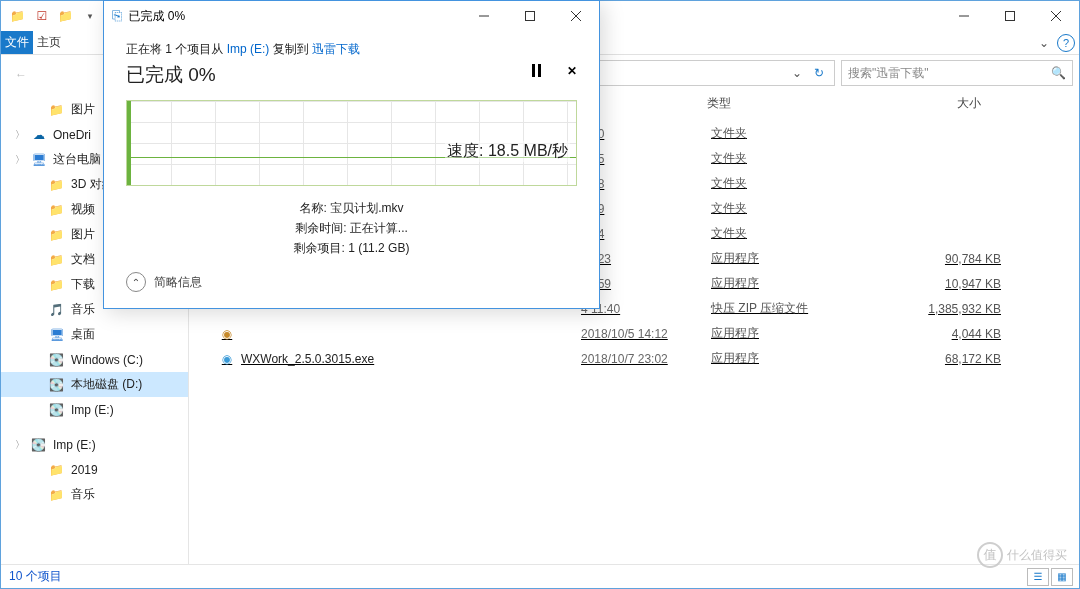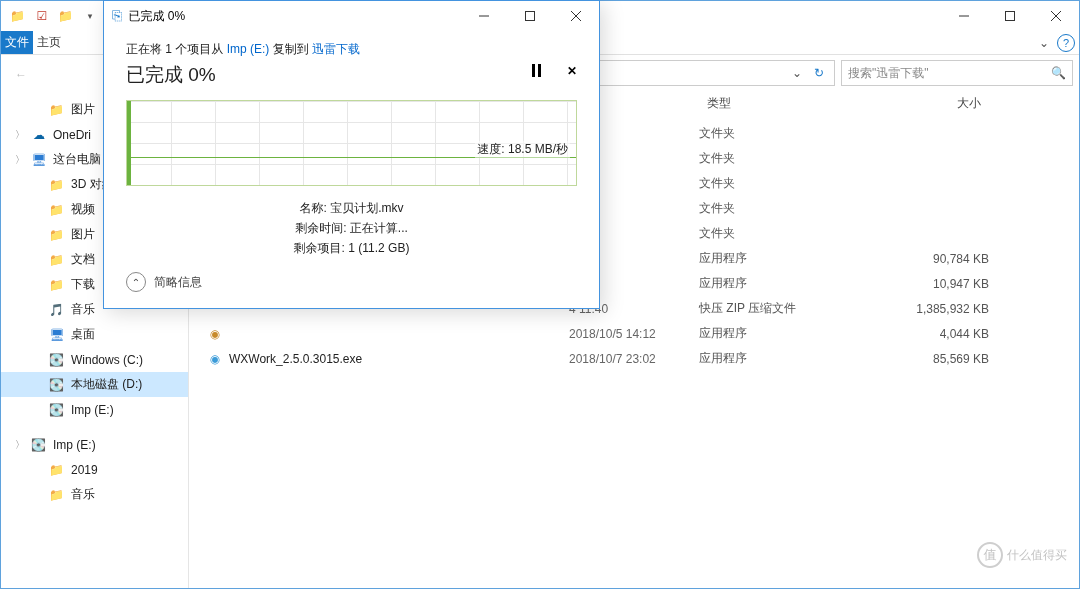--- a/index.html
+++ b/index.html
@@ -43,21 +43,21 @@
 .ic-music { color:#2b7cd3;}
 
 .list { flex:1; position:relative; overflow:hidden;}
 .cols { display:flex; position:absolute; top:0; left:0; right:0; height:24px; align-items:center; color:#444; }
 .cols div { padding: 0 8px; }
 .col-name { flex: 0 0 380px; padding-left: 24px !important; }
 .col-date { flex: 0 0 130px; text-align:right;}
 .col-type { flex: 0 0 140px; }
 .col-size { flex: 0 0 150px; text-align:right; }
 
-.rows { position:absolute; top:30px; left:0; right:0;}
+.rows { position:absolute; top:30px; left:12px; right:0;text-decoration:underline;}
 .row { display:flex; height:25px; align-items:center; color:#222;}
 .row .rname { flex:0 0 380px; display:flex; align-items:center; gap:6px; padding-left:18px;}
 .row .rdate { flex:0 0 130px; color:#666; text-align:left;}
 .row .rtype { flex:0 0 140px; color:#555; }
 .row .rsize { flex:0 0 150px; text-align:right; color:#555;}
 .ficon { width:16px; height:16px; display:inline-flex; align-items:center; justify-content:center;}
 
 .status { height:24px; border-top:1px solid #e5e5e5; display:flex; align-items:center; padding: 0 8px; color:#333; position:relative;}
 .status .views { position:absolute; right:6px; display:flex; gap:2px;}
 .status .views span { width:22px; height:18px; border:1px solid #bbb; display:flex; align-items:center; justify-content:center; color:#1979ca; font-size:10px;}
@@ -76,21 +76,21 @@
 .dialog .dline { margin: 2px 0; font-size:12px; }
 .dialog .dline a { color:#0066cc; text-decoration:none;}
 .dialog .dprog { font-size:19px; color:#222; margin-top:4px;}
 .dialog .ctrl { float:right; display:flex; gap:26px; font-size:16px; color:#000; margin-top:-24px;}
 .dialog .graph { margin-top:12px; height:86px; border:1px solid #bfd89b; position:relative; background:
   linear-gradient(to right, #e6e6e6 1px, transparent 1px) 0 0/44px 100%,
   linear-gradient(to bottom, #e6e6e6 1px, transparent 1px) 0 0/100% 21px,
   #fff;}
 .dialog .graph::after { content:""; position:absolute; left:0; width:4px; top:0; bottom:0; background:#6cb33f;}
 .dialog .graph .hline { position:absolute; left:0; right:0; top:56px; height:1px; background:#6cb33f;}
-.dialog .speed { position:absolute; right:6px; top:40px; font-size:12px; background:rgba(255,255,255,.5); padding:0 2px;}
+.dialog .speed { position:absolute; right:6px; top:40px; font-size:16px; background:rgba(255,255,255,.5); padding:0 2px;}
 .dialog .details { margin-top:12px; line-height:20px; font-size:12px;text-align:center;}
 .dialog .more { margin-top:14px; display:flex; align-items:center; gap:8px; color:#444;}
 .dialog .more .mcirc { width:20px; height:20px; border:1px solid #888; border-radius:50%; display:flex; align-items:center; justify-content:center; font-size:10px;}
 .pause-icon { display:inline-flex; gap:3px;}
 .pause-icon i { width:3px; height:13px; background:#000; display:block;}
 svg { display:block; }
 </style>
 </head>
 <body>
 
@@ -292,26 +292,33 @@
             <div class="rtype">应用程序</div>
             <div class="rsize">4,044 KB</div>
           </div>
           <div class="row">
             <div class="rname">
               <span class="ficon" style="color:#3b9bd8;">◉</span>
               <span>WXWork_2.5.0.3015.exe</span>
             </div>
             <div class="rdate">2018/10/7 23:02</div>
             <div class="rtype">应用程序</div>
-            <div class="rsize">85,569 KB</div>
-          </div>
-        </div>
-    </div>
-  </div>
-
+            <div class="rsize">68,172 KB</div>
+          </div>
+        </div>
+    </div>
+  </div>
+
+  <div class="status">
+    <span style="color:#1155cc;">10 个项目</span>
+    <div class="views">
+      <span>☰</span>
+      <span>▦</span>
+    </div>
+  </div>
 
   <div class="watermark">
     <span class="circ">值</span>
     <span>什么值得买</span>
   </div>
 </div>
 
 <div class="dialog">
   <div class="dtitle">
     <span class="dicon">⎘</span>

